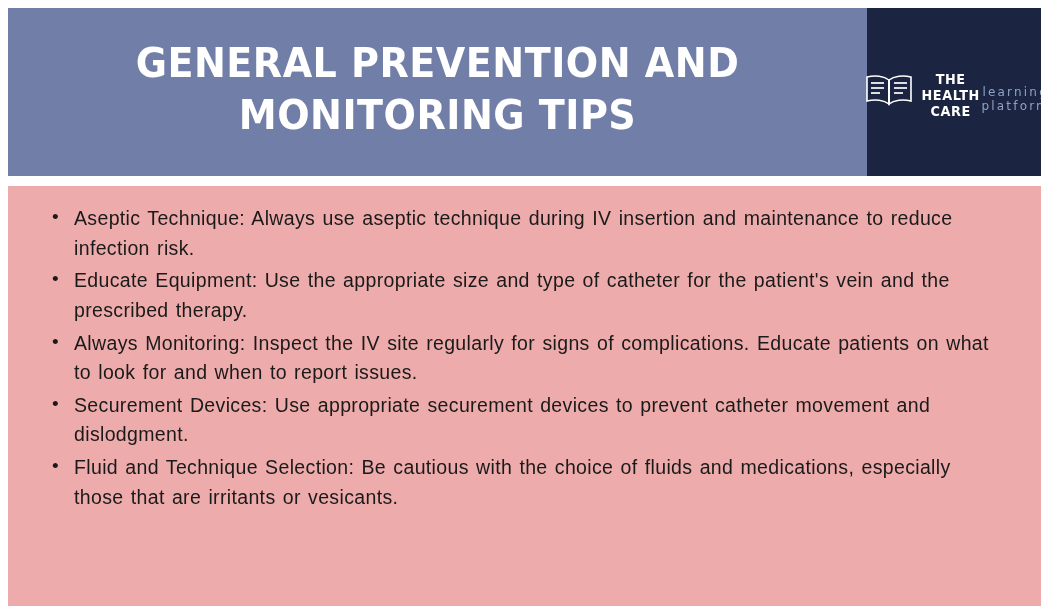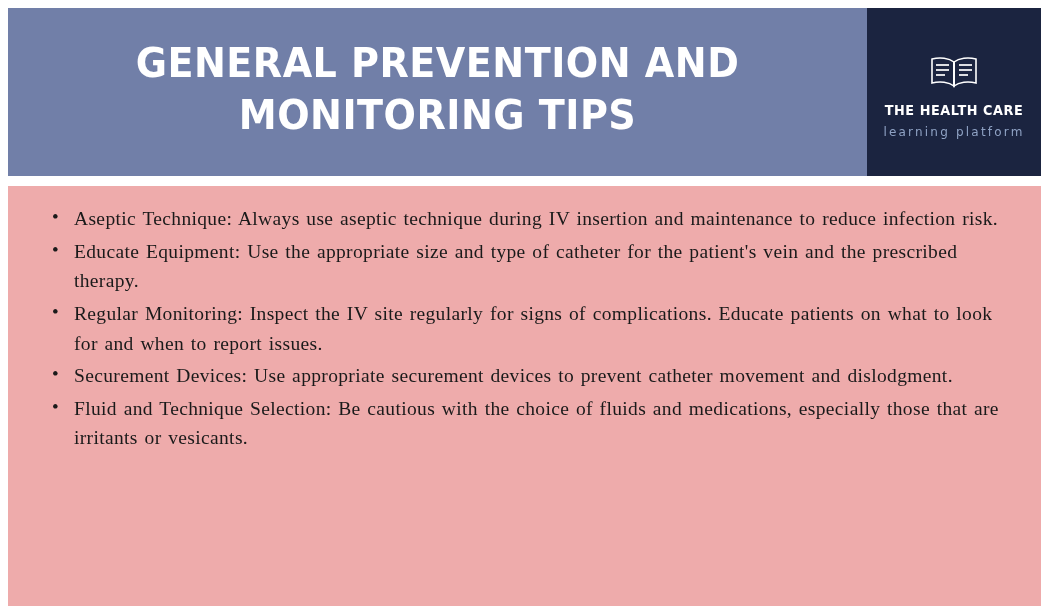--- a/index.html
+++ b/index.html
@@ -45,21 +45,21 @@
     letter-spacing: 0.5px;
     text-align: center;
     text-transform: uppercase;
     transform: scaleX(0.93);
   }
   .logo-box {
     flex: 0 0 174px;
     width: 174px;
     background: #1b2440;
     display: flex;
-    flex-direction: column;
+    flex-direction: row;
     align-items: center;
     justify-content: center;
     padding-top: 6px;
   }
   .logo-mark {
     width: 62px;
     height: 40px;
     margin-bottom: 10px;
   }
   .logo-name {
@@ -87,21 +87,21 @@
     padding: 18px 34px 10px 30px;
   }
   ul.tips {
     margin: 0;
     padding: 0 0 0 36px;
     list-style: none;
   }
   ul.tips li {
     position: relative;
     color: #1a1a1a;
-    font-family: Liberation Serif, serif;
+    font-family: Liberation Sans, sans-serif;
     font-size: 19.5px;
     line-height: 1.52;
     margin-bottom: 3px;
     letter-spacing: 0.35px;
     word-spacing: 1.5px;
   }
   ul.tips li::before {
     content: "\2022";
     position: absolute;
     left: -22px;
@@ -142,19 +142,19 @@
       </span>
       <div class="logo-name">THE HEALTH CARE</div>
       <div class="logo-sub">learning platform</div>
     </div>
   </div>
 
   <div class="body-panel">
     <ul class="tips">
       <li><span class="lead">Aseptic Technique:</span><span> Always use aseptic technique during IV insertion and maintenance to reduce infection risk.</span></li>
       <li><span class="lead">Educate Equipment:</span><span> Use the appropriate size and type of catheter for the patient's vein and the prescribed therapy.</span></li>
-      <li><span class="lead">Regular Monitoring:</span><span> Inspect the IV site regularly for signs of complications. Educate patients on what to look for and when to report issues.</span></li>
+      <li><span class="lead">Always Monitoring:</span><span> Inspect the IV site regularly for signs of complications. Educate patients on what to look for and when to report issues.</span></li>
       <li><span class="lead">Securement Devices:</span><span> Use appropriate securement devices to prevent catheter movement and dislodgment.</span></li>
       <li><span class="lead">Fluid and Technique Selection:</span><span> Be cautious with the choice of fluids and medications, especially those that are irritants or vesicants.</span></li>
     </ul>
   </div>
 
 </div>
 
 </body></html>

